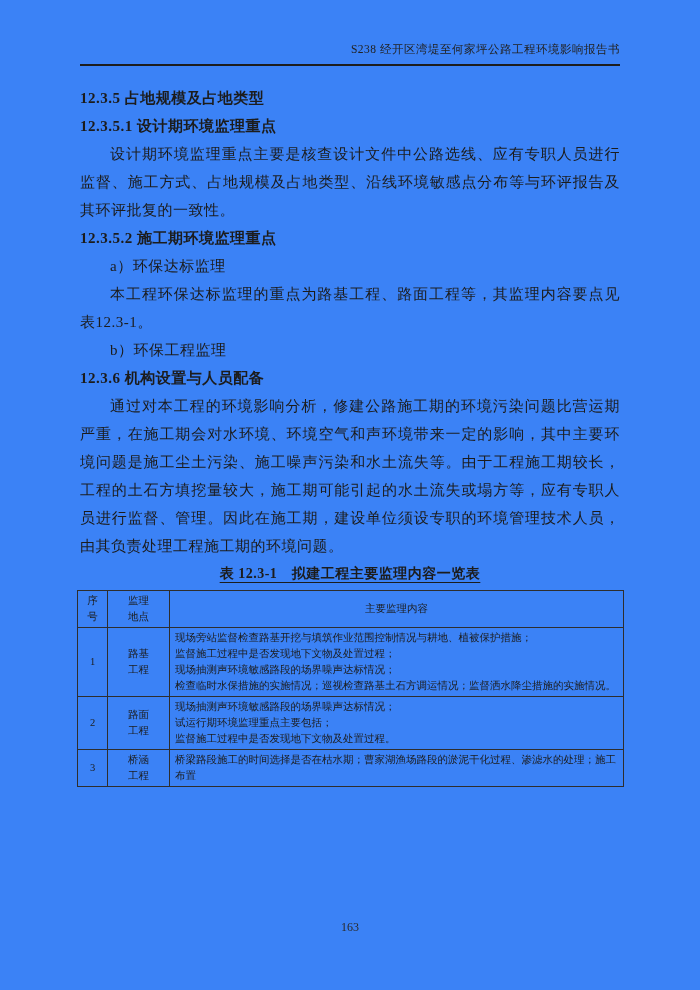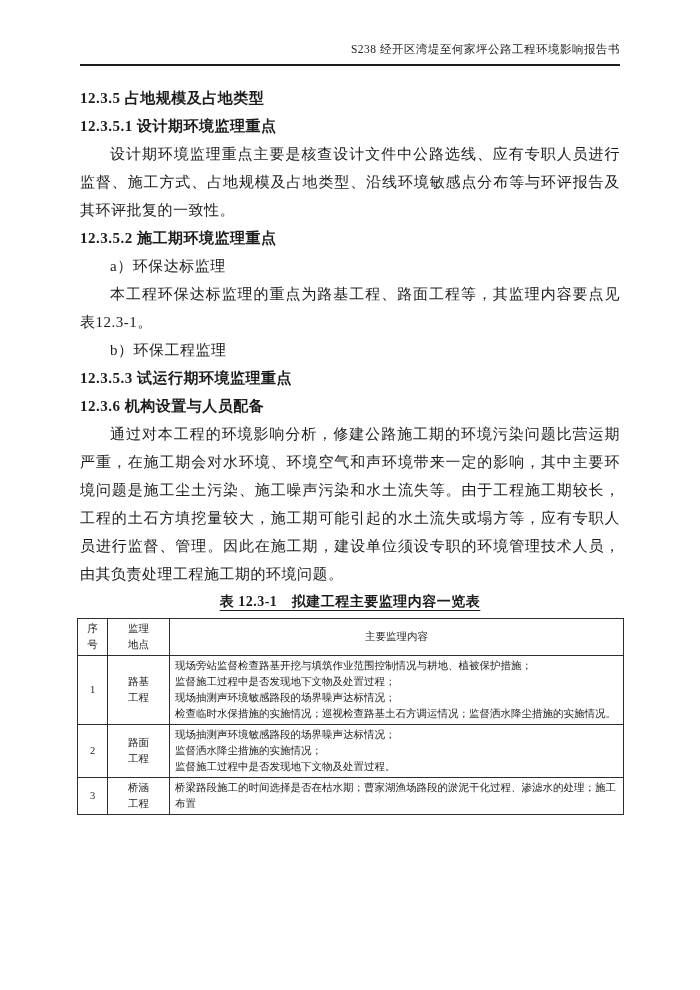--- a/index.html
+++ b/index.html
@@ -1,20 +1,20 @@
 <!DOCTYPE html>
 <html><head>
 <meta charset="utf-8">
 <style>
   html, body { margin: 0; padding: 0; background: #e8e8e8; }
   .page {
     position: relative;
     width: 700px;
     height: 990px;
-    background: #ffffff;
+    background: #3b82f6;
     font-family: "Liberation Serif", "DejaVu Serif", serif;
     color: #1c1c1c;
     overflow: hidden;
   }
   .doc-header {
     position: absolute;
     top: 42px;
     left: 80px;
     width: 540px;
     text-align: right;
@@ -110,21 +110,20 @@
 
     <h2>12.3.5 占地规模及占地类型</h2>
     <h3>12.3.5.1 设计期环境监理重点</h3>
     <p>设计期环境监理重点主要是核查设计文件中公路选线、应有专职人员进行监督、施工方式、占地规模及占地类型、沿线环境敏感点分布等与环评报告及其环评批复的一致性。</p>
 
     <h3>12.3.5.2 施工期环境监理重点</h3>
     <p class="sub-item">a）环保达标监理</p>
     <p>本工程环保达标监理的重点为路基工程、路面工程等，其监理内容要点见表12.3-1。</p>
     <p class="sub-item">b）环保工程监理</p>
 
-    <h3>12.3.5.3 试运行期环境监理重点</h3>
 
     <h2>12.3.6 机构设置与人员配备</h2>
     <p>通过对本工程的环境影响分析，修建公路施工期的环境污染问题比营运期严重，在施工期会对水环境、环境空气和声环境带来一定的影响，其中主要环境问题是施工尘土污染、施工噪声污染和水土流失等。由于工程施工期较长，工程的土石方填挖量较大，施工期可能引起的水土流失或塌方等，应有专职人员进行监督、管理。因此在施工期，建设单位须设专职的环境管理技术人员，由其负责处理工程施工期的环境问题。</p>
 
     <div class="table-title">
       <span>表 12.3-1　拟建工程主要监理内容一览表</span>
     </div>
 
     <table class="sup-table">
       <colgroup>
@@ -156,32 +155,33 @@
             <div>检查临时水保措施的实施情况；巡视检查路基土石方调运情况；监督洒水降尘措施的实施情况。</div>
           </td>
         </tr>
         <tr>
           <td class="c-no">2</td>
           <td class="c-loc">
             <span class="w2">路面工程</span>
           </td>
           <td class="c-content">
             <div>现场抽测声环境敏感路段的场界噪声达标情况；</div>
-            <div>监督洒水降尘措施的实施情况；</div>
+            <div>试运行期环境监理重点主要包括；</div>
             <div>监督施工过程中是否发现地下文物及处置过程。</div>
           </td>
         </tr>
         <tr>
           <td class="c-no">3</td>
           <td class="c-loc">
             <span class="w2">桥涵工程</span>
           </td>
           <td class="c-content">
             <div>桥梁路段施工的时间选择是否在枯水期；曹家湖渔场路段的淤泥干化过程、渗滤水的处理；施工布置</div>
           </td>
         </tr>
       </tbody>
     </table>
 
   </div>
 
+  <div class="page-number">163</div>
 
 </div>
 
 </body></html>

